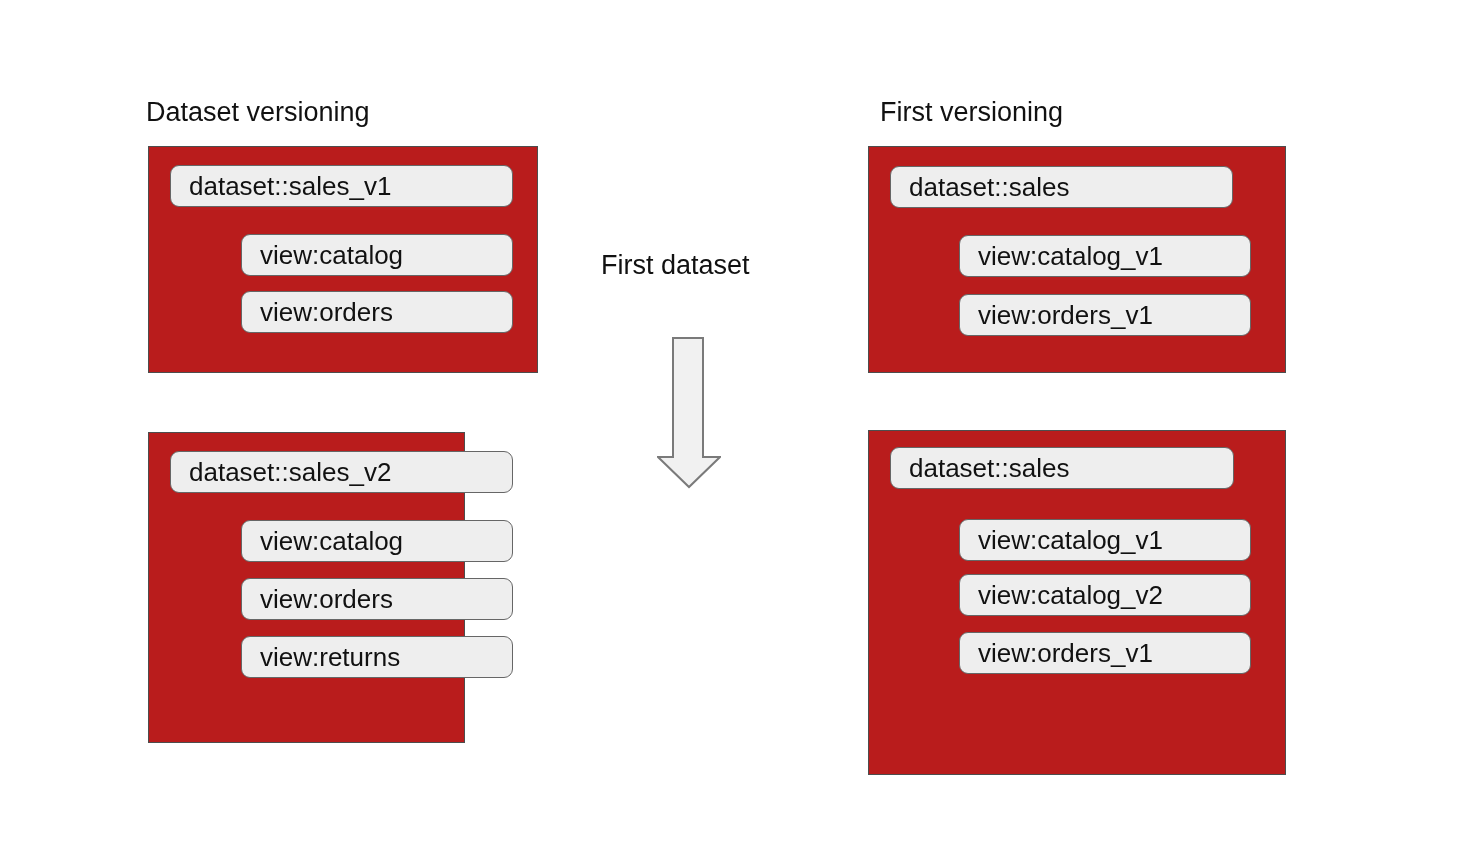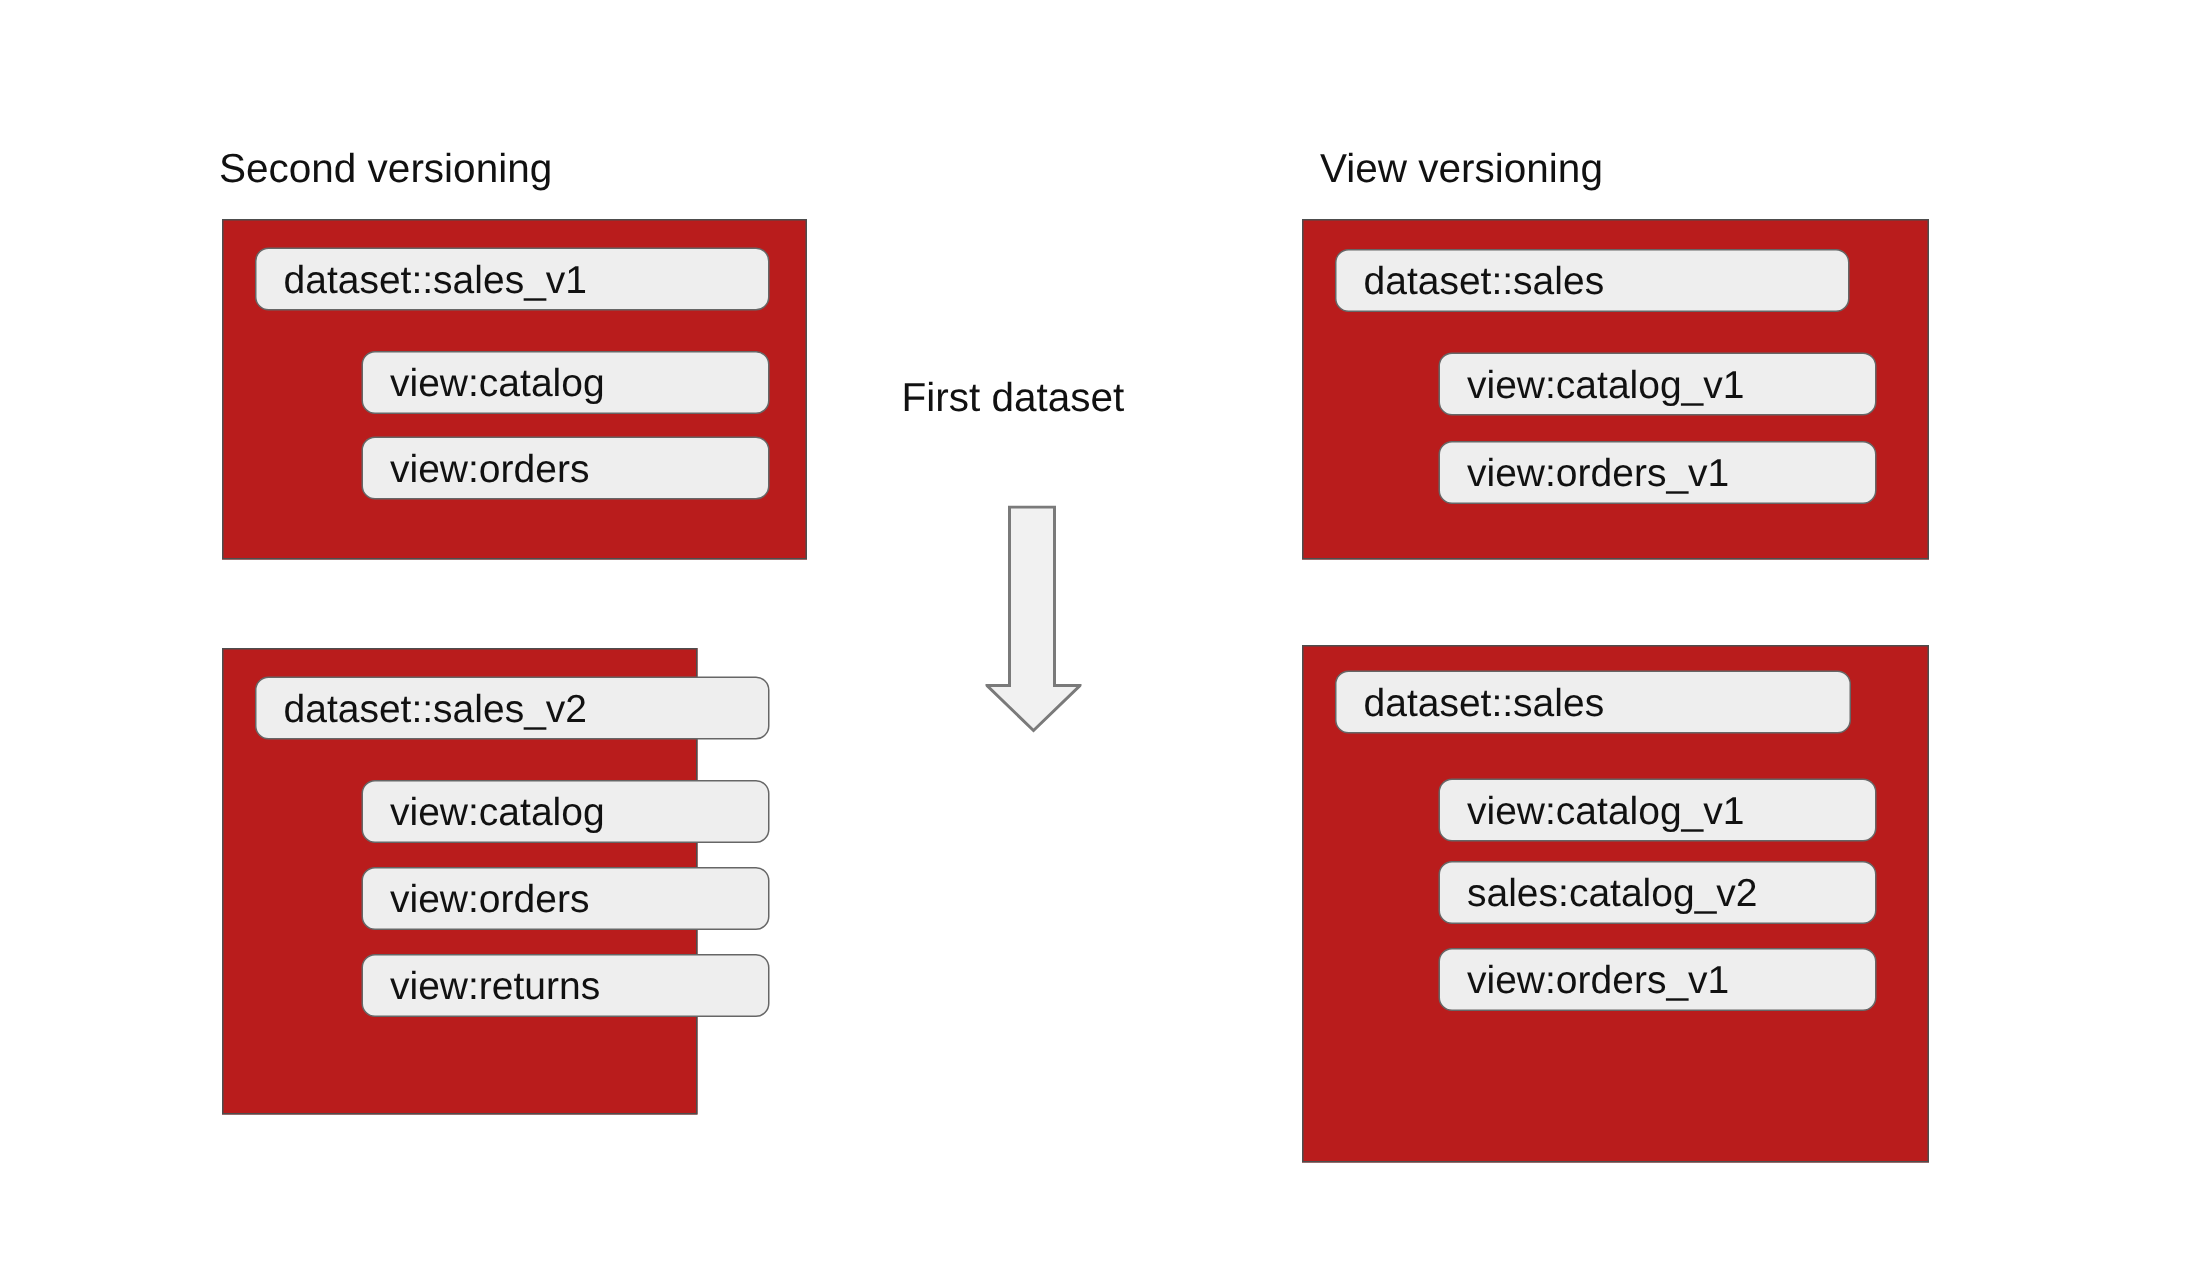--- a/index.html
+++ b/index.html
@@ -43,22 +43,22 @@
     color: #111111;
     white-space: nowrap;
   }
   .arrow-wrap { position: absolute; }
 </style>
 </head>
 <body>
 
 <div class="canvas">
 
-  <div class="title" style="left:146px; top:97px;">Second versioning</div>
-  <div class="title" style="left:880px; top:97px;">View versioning</div>
+  <div class="title" style="left:146px; top:97px;">Dataset versioning</div>
+  <div class="title" style="left:880px; top:97px;">First versioning</div>
 
   <div class="box" style="left:148px; top:146px; width:390px; height:227px;">
     <div class="pill" style="left:21px; top:18px; width:343px;">dataset::sales_v1</div>
     <div class="pill" style="left:92px; top:87px; width:272px;">view:catalog</div>
     <div class="pill" style="left:92px; top:144px; width:272px;">view:orders</div>
   </div>
 
   <div class="box" style="left:148px; top:432px; width:317px; height:311px;">
     <div class="pill" style="left:21px; top:18px; width:343px;">dataset::sales_v2</div>
     <div class="pill" style="left:92px; top:87px; width:272px;">view:catalog</div>
@@ -77,17 +77,17 @@
 
   <div class="box" style="left:868px; top:146px; width:418px; height:227px;">
     <div class="pill" style="left:21px; top:19px; width:343px;">dataset::sales</div>
     <div class="pill" style="left:90px; top:88px; width:292px;">view:catalog_v1</div>
     <div class="pill" style="left:90px; top:147px; width:292px;">view:orders_v1</div>
   </div>
 
   <div class="box" style="left:868px; top:430px; width:418px; height:345px;">
     <div class="pill" style="left:21px; top:16px; width:344px;">dataset::sales</div>
     <div class="pill" style="left:90px; top:88px; width:292px;">view:catalog_v1</div>
-    <div class="pill" style="left:90px; top:143px; width:292px;">sales:catalog_v2</div>
+    <div class="pill" style="left:90px; top:143px; width:292px;">view:catalog_v2</div>
     <div class="pill" style="left:90px; top:201px; width:292px;">view:orders_v1</div>
   </div>
 
 </div>
 
 </body></html>

